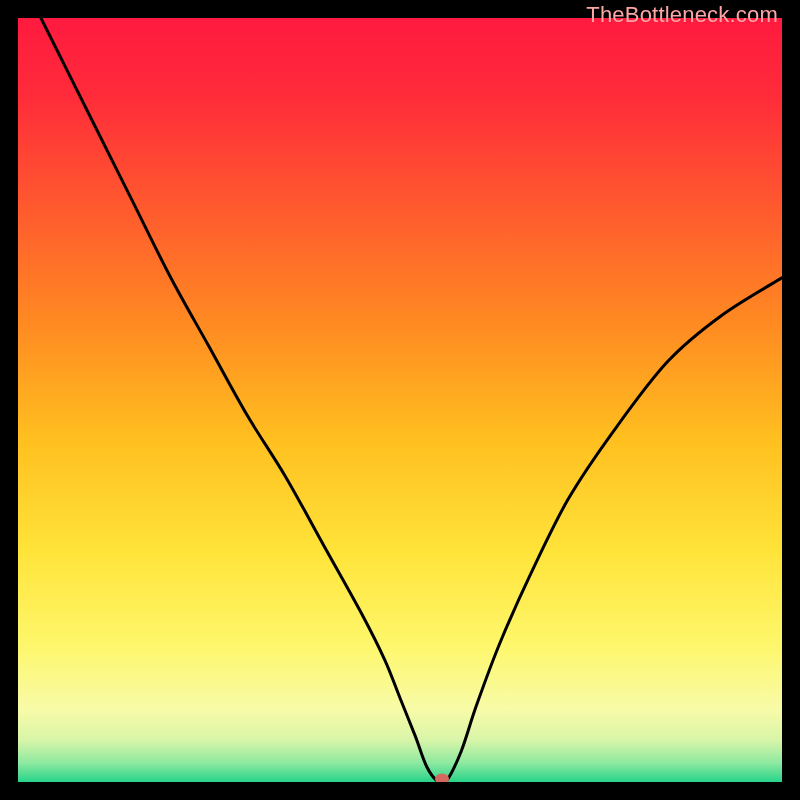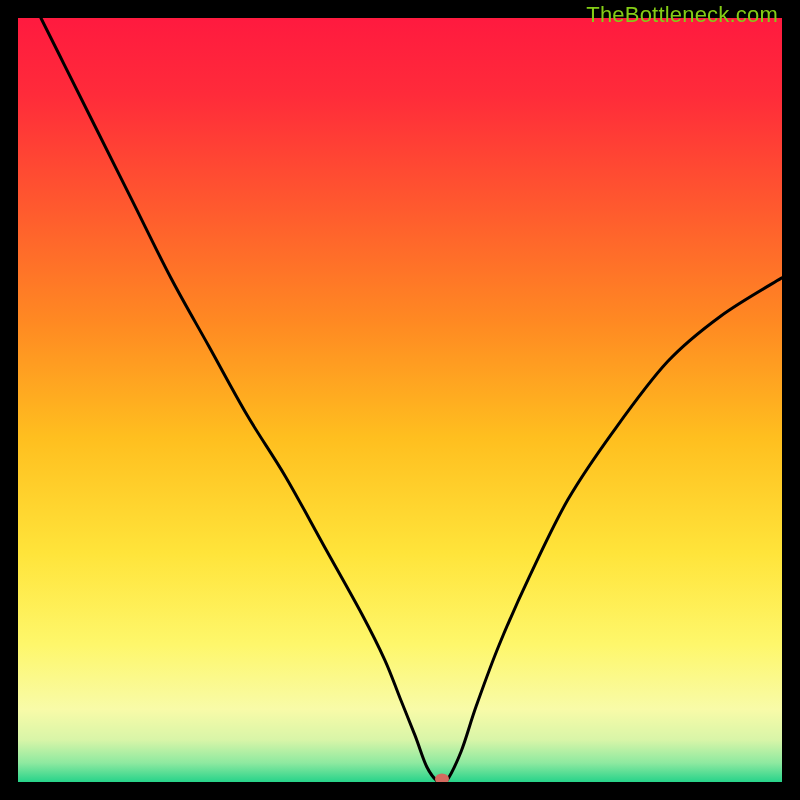--- a/index.html
+++ b/index.html
@@ -23,21 +23,21 @@
     position: absolute;
     left: 0;
     top: 0;
     width: 764px;
     height: 764px;
   }
   .watermark {
     position: absolute;
     top: 2px;
     right: 22px;
-    color: #84cc16;
+    color: #fca5a5;
     font-size: 22px;
     font-weight: 500;
     letter-spacing: 0.2px;
     user-select: none;
   }
 </style>
 </head>
 <body>
 
 <div class="frame">

